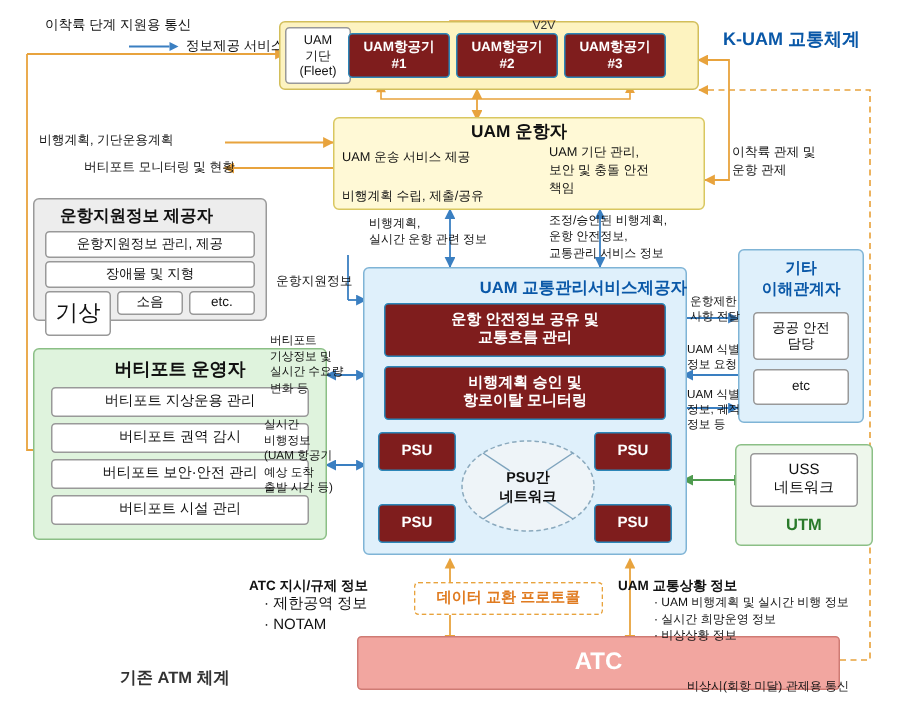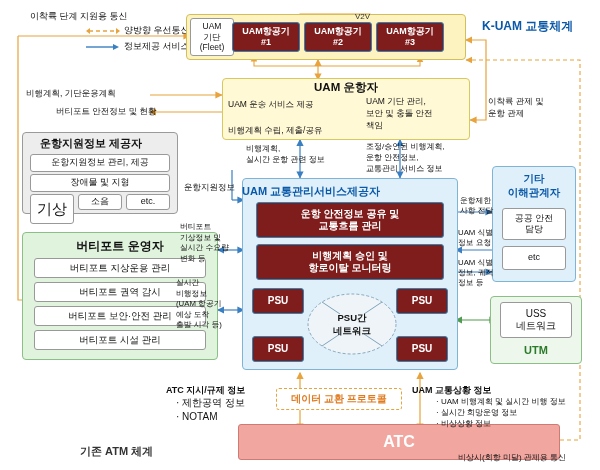--- a/index.html
+++ b/index.html
@@ -92,28 +92,20 @@
 
   <path d="M300,373 L300,430" fill="none" stroke="#e8a33d" stroke-width="1.2" marker-end="url(#ao)" marker-start="url(#aoS)"></path>
   <path d="M420,373 L420,430" fill="none" stroke="#e8a33d" stroke-width="1.2" marker-end="url(#ao)" marker-start="url(#aoS)"></path>
 
   <path d="M560,440 L580,440 L580,60 L466,60" fill="none" stroke="#e8a33d" stroke-width="1.1" stroke-dasharray="4 3" marker-end="url(#ao)"></path>
 </svg>
 
 <div class="lbl" style="left:30px;top:10px;font-size:9px;">이착륙 단계 지원용 통신</div>
 
 <div class="abs" style="left:86px;top:24px;width:120px;">
-  <div style="display:flex;align-items:center;margin-bottom:3px;">
-    <svg width="34" height="8">
-      <line x1="3" y1="4" x2="30" y2="4" stroke="#e8a33d" stroke-width="1.4" stroke-dasharray="4 3"></line>
-      <path d="M30,1 L34,4 L30,7 z" fill="#e8a33d"></path>
-      <path d="M4,1 L0,4 L4,7 z" fill="#e8a33d"></path>
-    </svg>
-    <span style="font-size:9px;margin-left:4px;">양방향 우선통신</span>
-  </div>
   <div style="display:flex;align-items:center;">
     <svg width="34" height="8">
       <line x1="0" y1="4" x2="27" y2="4" stroke="#3a7fc1" stroke-width="1.4"></line>
       <path d="M27,1 L33,4 L27,7 z" fill="#3a7fc1"></path>
     </svg>
     <span style="font-size:9px;margin-left:4px;">정보제공 서비스</span>
   </div>
 </div>
 
 <div class="lbl" style="left:482px;top:18px;font-size:12px;font-weight:bold;color:#0a58a8;">K-UAM 교통체계</div>
@@ -136,41 +128,41 @@
 <div class="abs yel" style="left:222px;top:78px;width:248px;height:62px;border-radius:4px;"></div>
 <div class="lbl" style="left:222px;top:80px;width:248px;text-align:center;font-size:11.5px;font-weight:bold;">UAM 운항자</div>
 <div class="lbl" style="left:228px;top:98px;width:132px;font-size:8.5px;line-height:1.5;">UAM 운송 서비스 제공
 
 비행계획 수립, 제출/공유</div>
 <div class="lbl" style="left:366px;top:96px;width:100px;font-size:8.5px;line-height:1.4;">UAM 기단 관리,
 보안 및 충돌 안전
 책임</div>
 
 <div class="lbl" style="left:26px;top:88px;font-size:8.5px;">비행계획, 기단운용계획</div>
-<div class="lbl" style="left:56px;top:106px;font-size:8.5px;">버티포트 안전정보 및 현황</div>
+<div class="lbl" style="left:56px;top:106px;font-size:8.5px;">버티포트 모니터링 및 현황</div>
 <div class="lbl" style="left:488px;top:96px;font-size:8.5px;line-height:1.4;">이착륙 관제 및
 운항 관제</div>
 
 <div class="abs gry" style="left:22px;top:132px;width:156px;height:82px;border-radius:4px;"></div>
 <div class="lbl" style="left:22px;top:136px;width:138px;text-align:center;font-size:11px;font-weight:bold;">운항지원정보 제공자</div>
 <div class="box wht" style="left:30px;top:154px;width:140px;height:18px;font-size:9px;">운항지원정보 관리, 제공</div>
 <div class="box wht" style="left:30px;top:174px;width:140px;height:18px;font-size:9px;">장애물 및 지형</div>
 <div class="box wht" style="left:30px;top:194px;width:44px;height:30px;font-size:15px;">기상</div>
 <div class="box wht" style="left:78px;top:194px;width:44px;height:16px;font-size:9px;">소음</div>
 <div class="box wht" style="left:126px;top:194px;width:44px;height:16px;font-size:9px;">etc.</div>
 
 <div class="abs grn" style="left:22px;top:232px;width:196px;height:128px;border-radius:4px;"></div>
 <div class="lbl" style="left:22px;top:238px;width:196px;text-align:center;font-size:12px;font-weight:bold;">버티포트 운영자</div>
 <div class="box wht" style="left:34px;top:258px;width:172px;height:20px;font-size:9.5px;">버티포트 지상운용 관리</div>
 <div class="box wht" style="left:34px;top:282px;width:172px;height:20px;font-size:9.5px;">버티포트 권역 감시</div>
 <div class="box wht" style="left:34px;top:306px;width:172px;height:20px;font-size:9.5px;">버티포트 보안·안전 관리</div>
 <div class="box wht" style="left:34px;top:330px;width:172px;height:20px;font-size:9.5px;">버티포트 시설 관리</div>
 
 <div class="abs blu" style="left:242px;top:178px;width:216px;height:192px;border-radius:4px;"></div>
-<div class="lbl bluetxt" style="left:242px;top:184px;width:216px;text-align:left;font-size:11px;font-weight:bold;">UAM 교통관리서비스제공자</div>
+<div class="lbl bluetxt" style="left:242px;top:184px;width:216px;text-align:right;font-size:11px;font-weight:bold;">UAM 교통관리서비스제공자</div>
 <div class="box blu2" style="left:256px;top:202px;width:188px;height:36px;font-size:10px;white-space:pre-line;">운항 안전정보 공유 및
 교통흐름 관리</div>
 <div class="box blu2" style="left:256px;top:244px;width:188px;height:36px;font-size:10px;white-space:pre-line;">비행계획 승인 및
 항로이탈 모니터링</div>
 
 <svg class="abs" style="left:306px;top:288px;width:92px;height:72px;">
   <ellipse cx="46" cy="36" rx="44" ry="30" fill="#eef4f8" stroke="#8aa9bd" stroke-width="1" stroke-dasharray="3 2"></ellipse>
   <line x1="16" y1="14" x2="34" y2="26" stroke="#7ea4bd" stroke-width="1"></line>
   <line x1="76" y1="14" x2="58" y2="26" stroke="#7ea4bd" stroke-width="1"></line>
   <line x1="16" y1="58" x2="34" y2="46" stroke="#7ea4bd" stroke-width="1"></line>

